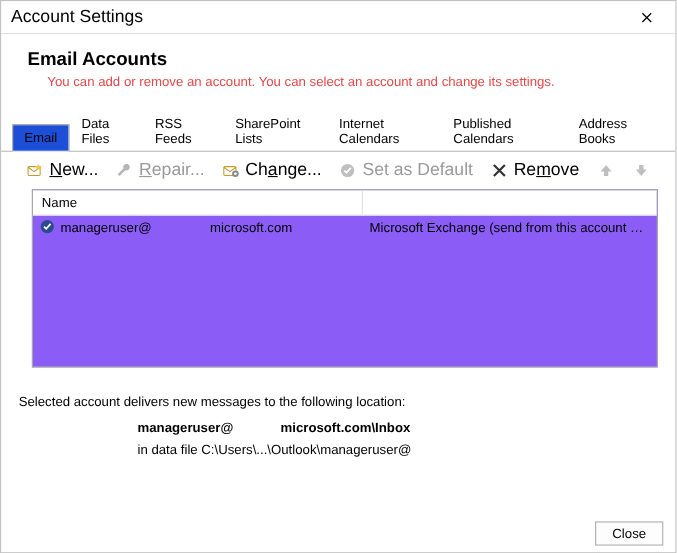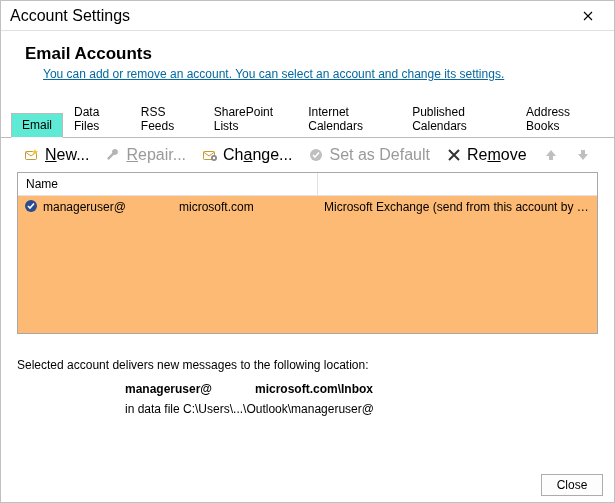--- a/index.html
+++ b/index.html
@@ -23,21 +23,21 @@
     border-bottom: 1px solid #e0e0e0;
   }
   .titlebar .title { flex: 1; font-size: 16px; }
   .titlebar .close-x {
     width: 40px; height: 28px;
     display: flex; align-items: center; justify-content: center;
     cursor: pointer;
   }
   .intro { padding: 13px 16px 6px 24px; }
   .intro h3 { margin: 0 0 3px 0; font-size: 17px; font-weight: 700; }
-  .intro p { margin: 0 0 0 18px; font-size: 12px; color: #0369a1; text-decoration: underline; }
+  .intro p { margin: 0 0 0 18px; font-size: 12px; color: #ef4444; }
   .tabs {
     display: flex;
     gap: 0;
     border-bottom: 1px solid #bbb;
     padding: 12px 10px 0 10px;
     align-items: flex-end;
   }
   .tab {
     padding: 4px 10px 5px 10px;
     font-size: 12px;
@@ -45,44 +45,44 @@
     cursor: pointer;
     margin-right: 0px;
     position: relative;
     top: 1px;
     border: 1px solid transparent;
     border-bottom: none;
   }
   .tab.active {
     border: 1px solid #bbb;
     border-bottom: 1px solid #fff;
-    background: #5eead4;
+    background: #1d4ed8;
   }
   .toolbar {
     display: flex;
     align-items: center;
     gap: 4px;
     padding: 6px 10px 6px 17px;
     font-size: 16px;
   }
   .tool {
     display: inline-flex;
     align-items: center;
     gap: 5px;
     padding: 2px 6px;
     cursor: pointer;
   }
   .tool.disabled { color: #9a9a9a; cursor: default; }
   .tool .u { text-decoration: underline; }
   .icon { width: 16px; height: 16px; display: inline-flex; align-items: center; justify-content: center; }
   .listbox {
-    margin: 0 16px 0 16px;
+    margin: 0 16px 0 28px;
     border: 1px solid #a8a8a8;
     height: 162px;
-    background: #fdba74;
+    background: #8b5cf6;
   }
   .list-header {
     display: flex;
     background: #fff;
     border-bottom: 1px solid #e2e2e2;
   }
   .list-header .col {
     padding: 4px 8px;
     font-size: 12px;
     border-right: 1px solid #e2e2e2;

